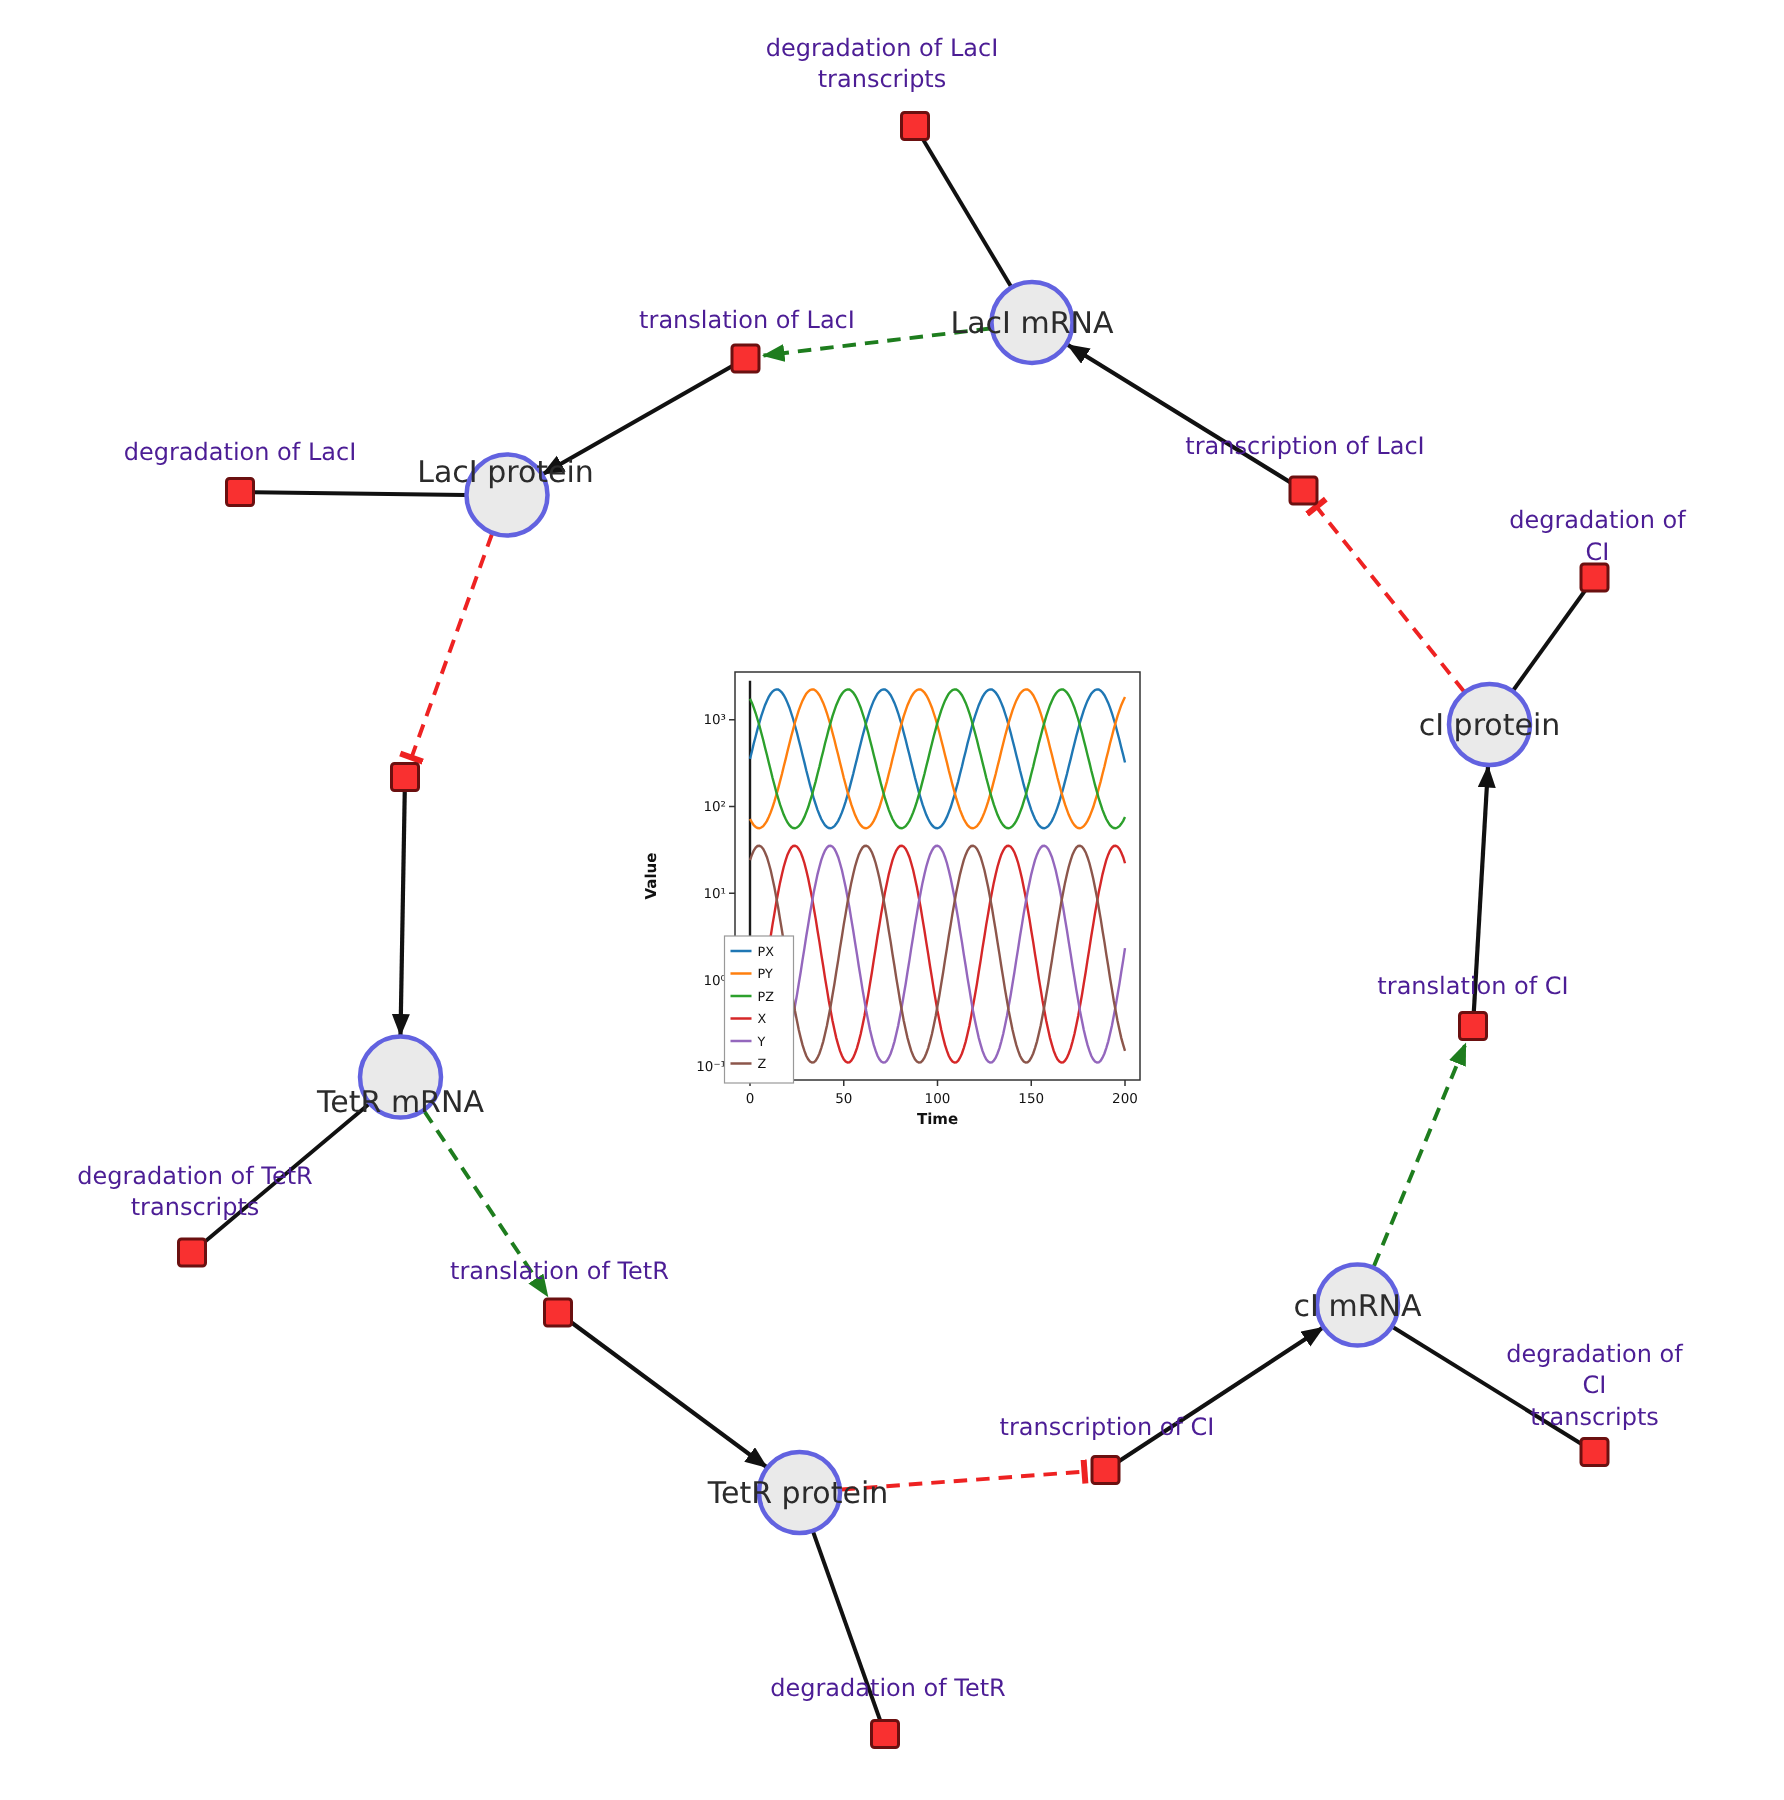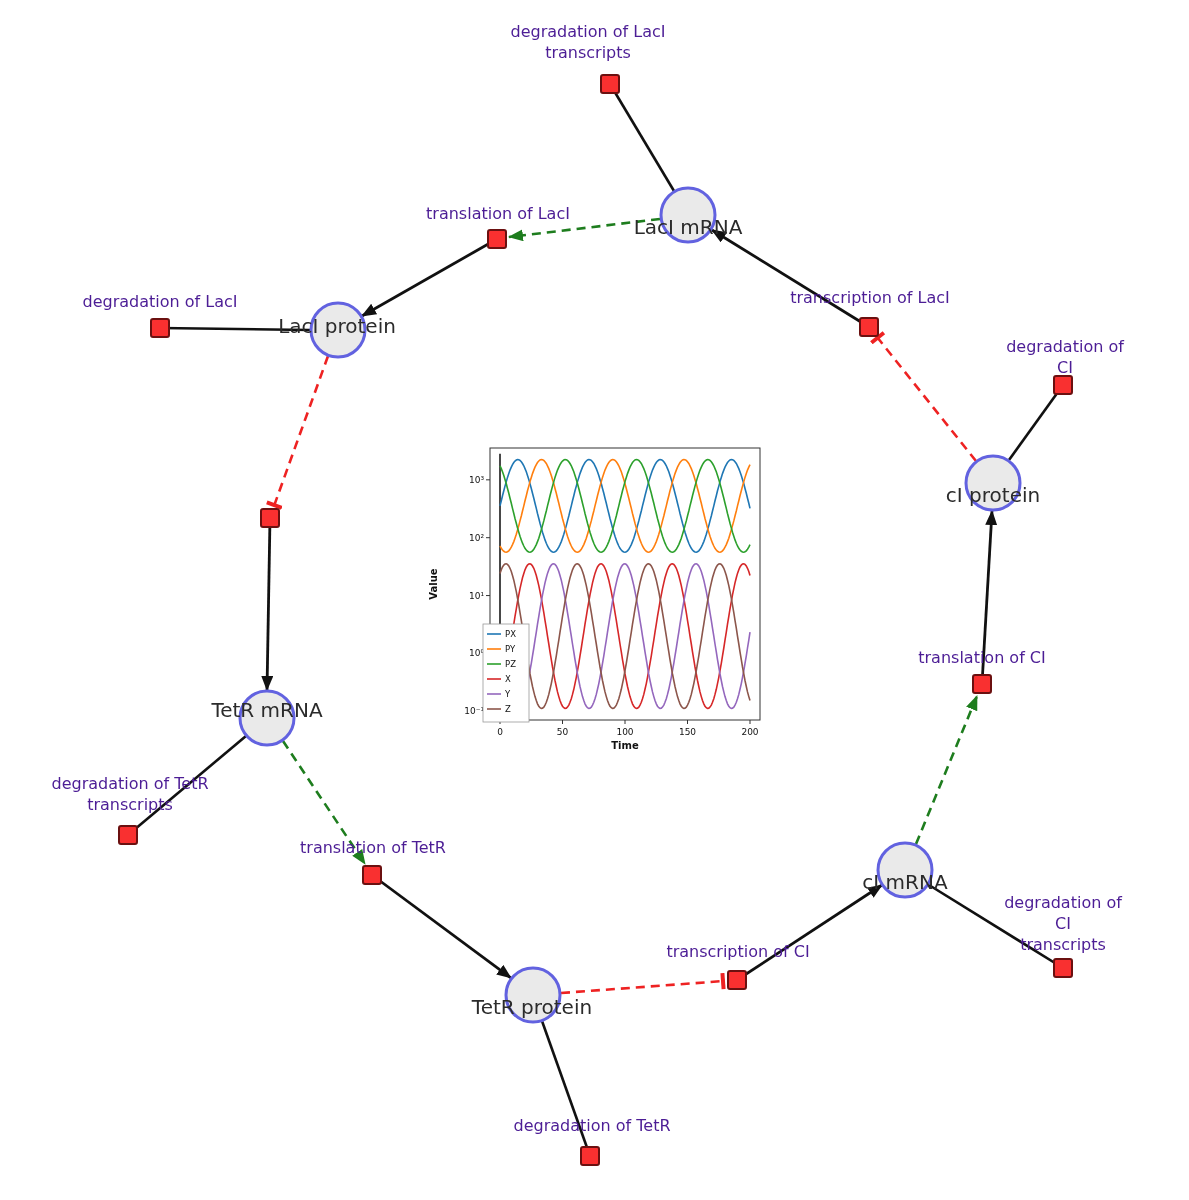--- a/index.html
+++ b/index.html
@@ -3,21 +3,21 @@
 <meta charset="utf-8">
 <style>
   html,body{margin:0;padding:0;background:#fff;}
   body{width:1189px;height:1200px;position:relative;overflow:hidden;
        font-family:"DejaVu Sans", sans-serif;}
   #stage{position:absolute;left:0;top:0;width:1189px;height:1200px;}
   svg.net{position:absolute;left:0;top:0;}
   .lbl{position:absolute;transform:translate(-50%,-50%);text-align:center;
        white-space:pre-line;line-height:1.3;pointer-events:none;}
   .rxn-lbl{font-weight:normal;font-size:16px;color:#4c1d95;}
-  .sp-lbl{font-weight:normal;font-size:20px;color:#2b2b2b;margin-top:12px;}
+  .sp-lbl{font-weight:normal;font-size:20px;color:#2b2b2b;}
   #chart-box{position:absolute;left:425px;top:438px;width:345px;height:322px;}
   .sp-circle{fill:#eaeaea;stroke:#6262e0;stroke-width:3;}
   .rx-square{fill:#f93030;stroke:#6b1010;stroke-width:2;}
   .e-black{stroke:#111;stroke-width:2.8;fill:none;}
   .e-plain{stroke:#111;stroke-width:2.6;fill:none;}
   .e-green{stroke:#1e7d1e;stroke-width:2.6;fill:none;stroke-dasharray:9 6;}
   .e-red{stroke:#ee2222;stroke-width:2.6;fill:none;stroke-dasharray:9 6;}
 </style>
 </head>
 <body>
@@ -75,21 +75,21 @@
     <rect class="rx-square" x="973" y="675" width="18" height="18" rx="2"></rect>
     <rect class="rx-square" x="119" y="826" width="18" height="18" rx="2"></rect>
     <rect class="rx-square" x="363" y="866" width="18" height="18" rx="2"></rect>
     <rect class="rx-square" x="1054" y="959" width="18" height="18" rx="2"></rect>
     <rect class="rx-square" x="728" y="971" width="18" height="18" rx="2"></rect>
     <rect class="rx-square" x="581" y="1147" width="18" height="18" rx="2"></rect>
   </svg>
 
   <div class="lbl sp-lbl" style="left:688px;top:215px;">LacI mRNA</div>
   <div class="lbl sp-lbl" style="left:337px;top:314px;">LacI protein</div>
-  <div class="lbl sp-lbl" style="left:267px;top:698px;">TetR mRNA</div>
+  <div class="lbl sp-lbl" style="left:267px;top:734px;">TetR mRNA</div>
   <div class="lbl sp-lbl" style="left:532px;top:995px;">TetR protein</div>
   <div class="lbl sp-lbl" style="left:905px;top:870px;">cI mRNA</div>
   <div class="lbl sp-lbl" style="left:993px;top:483px;">cI protein</div>
 
   <div class="lbl rxn-lbl" style="left:588px;top:43px;">degradation of LacI
 transcripts</div>
   <div class="lbl rxn-lbl" style="left:498px;top:214px;">translation of LacI</div>
   <div class="lbl rxn-lbl" style="left:870px;top:298px;">transcription of LacI</div>
   <div class="lbl rxn-lbl" style="left:160px;top:302px;">degradation of LacI</div>
   <div class="lbl rxn-lbl" style="left:1065px;top:358px;">degradation of CI</div>

